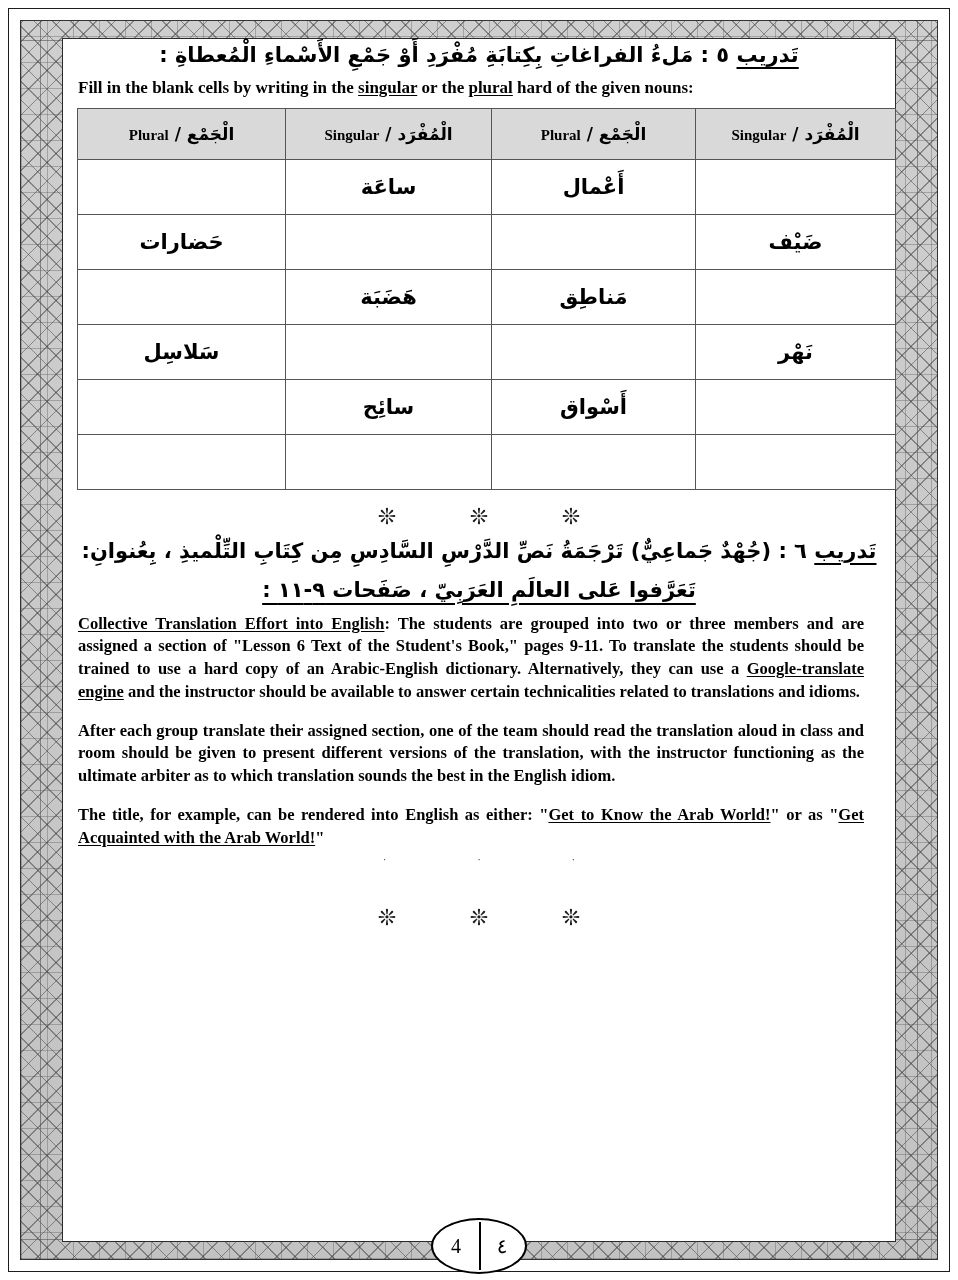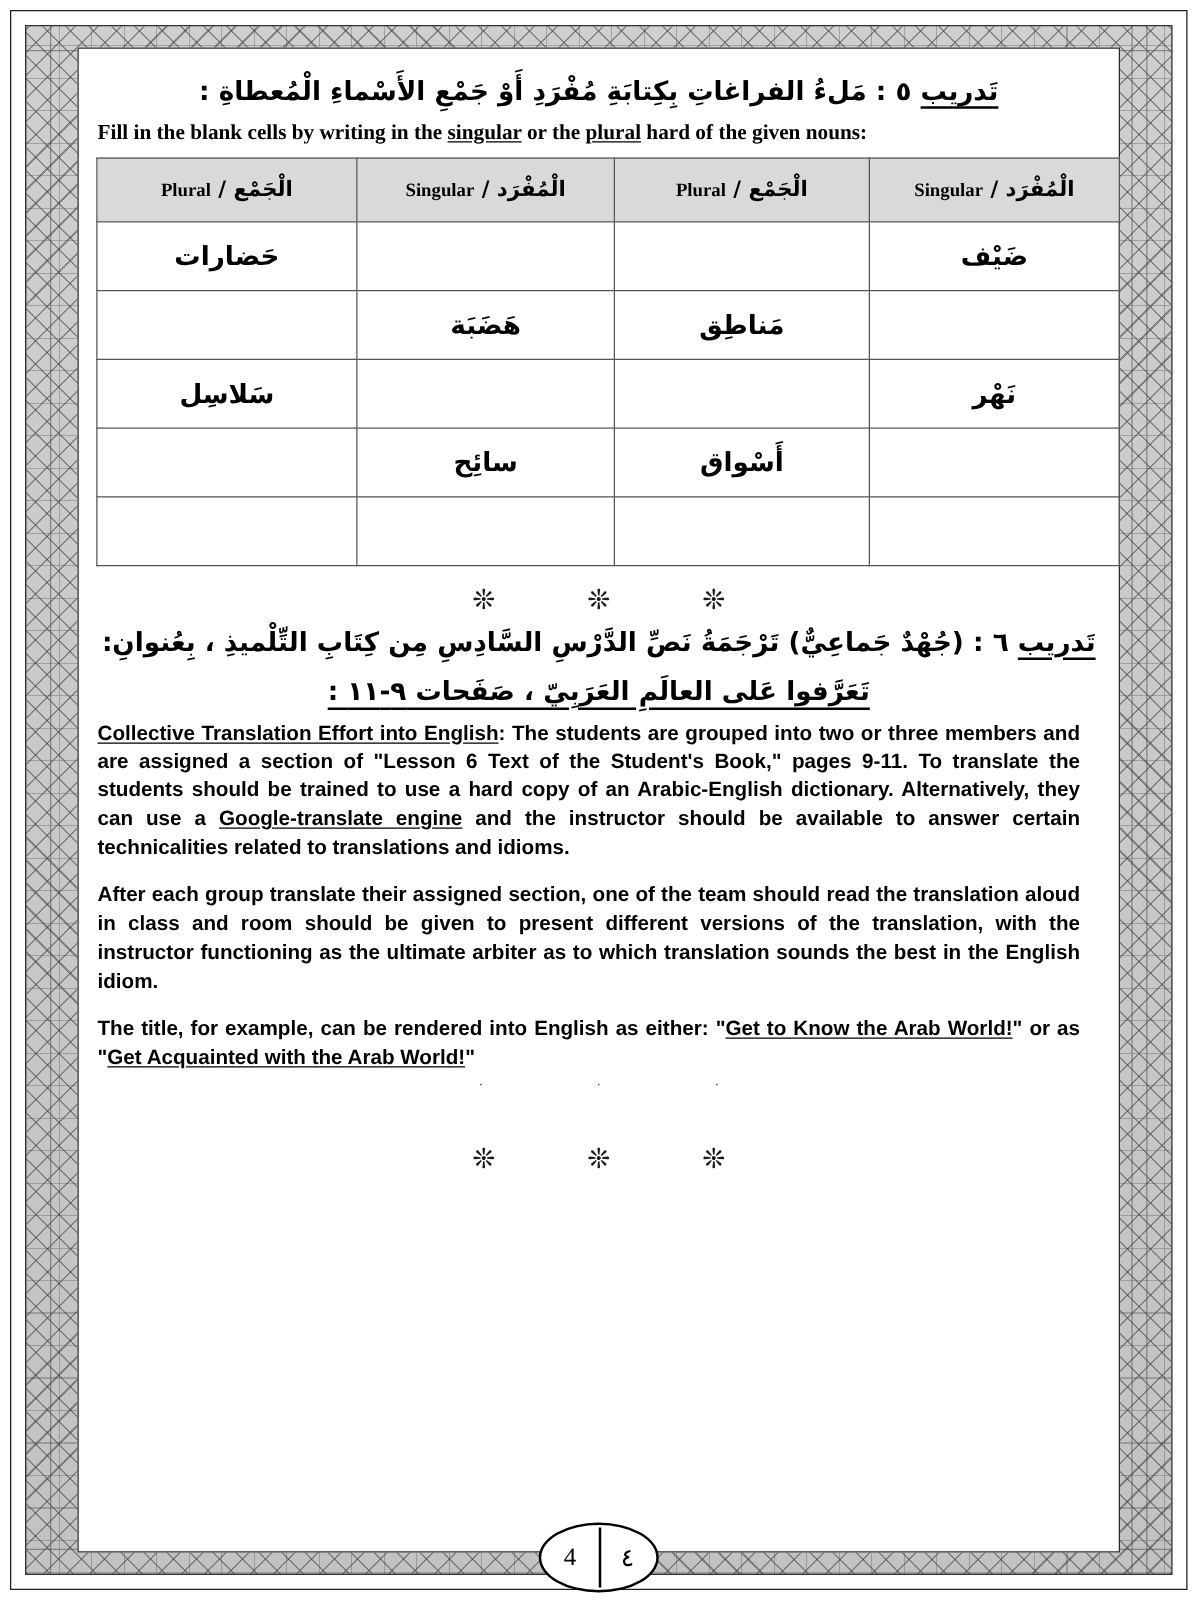--- a/index.html
+++ b/index.html
@@ -58,21 +58,21 @@
     background: #4a4a4a;
   }
   .band-line.v1 { left: 40px;  top: 20px; width: 1px; height: 1240px; opacity:.55;}
   .band-line.v2 { left: 917px; top: 20px; width: 1px; height: 1240px; opacity:.55;}
   .band-line.h1 { left: 20px;  top: 40px; width: 918px; height: 1px; opacity:.55;}
   .band-line.h2 { left: 20px;  top: 1239px;width: 918px; height: 1px; opacity:.55;}
 
   
   .content {
     position: absolute;
-    left: 68px; top: 44px;
+    left: 68px; top: 26px;
     width: 822px;
     height: 1192px;
     box-sizing: border-box;
     padding: 6px 8px 0 8px;
   }
   .ar-title {
     direction: rtl;
     text-align: center;
     font-family: "DejaVu Sans", "Liberation Sans", sans-serif;
     font-weight: bold;
@@ -145,21 +145,21 @@
     font-size: 22px;
     letter-spacing: 34px;
     color: #1a1a1a;
     margin: 16px 0 8px 0;
     padding-left: 34px;
     line-height: 1;
   }
 
   
   .en-body {
-    font-family: Liberation Sans, sans-serif;
+    font-family: Liberation Serif, serif;
     font-weight: bold;
     font-size: 16.5px;
     line-height: 1.38;
     color: #000;
     text-align: justify;
     margin: 0 18px 16px 2px;
   }
   .en-body u { text-underline-offset: 2px; }
 
   
@@ -232,20 +232,26 @@
       <thead>
         <tr>
           <th><span class="hdr"><span class="lat">Plural</span> / <span>الْجَمْع</span></span></th>
           <th><span class="hdr"><span class="lat">Singular</span> / <span>الْمُفْرَد</span></span></th>
           <th><span class="hdr"><span class="lat">Plural</span> / <span>الْجَمْع</span></span></th>
           <th><span class="hdr"><span class="lat">Singular</span> / <span>الْمُفْرَد</span></span></th>
         </tr>
       </thead>
       <tbody>
         <tr>
+          <td></td>
+          <td>ساعَة</td>
+          <td>أَعْمال</td>
+          <td></td>
+        </tr>
+        <tr>
           <td>حَضارات</td>
           <td></td>
           <td></td>
           <td>ضَيْف</td>
         </tr>
         <tr>
           <td></td>
           <td>هَضَبَة</td>
           <td>مَناطِق</td>
           <td></td>

